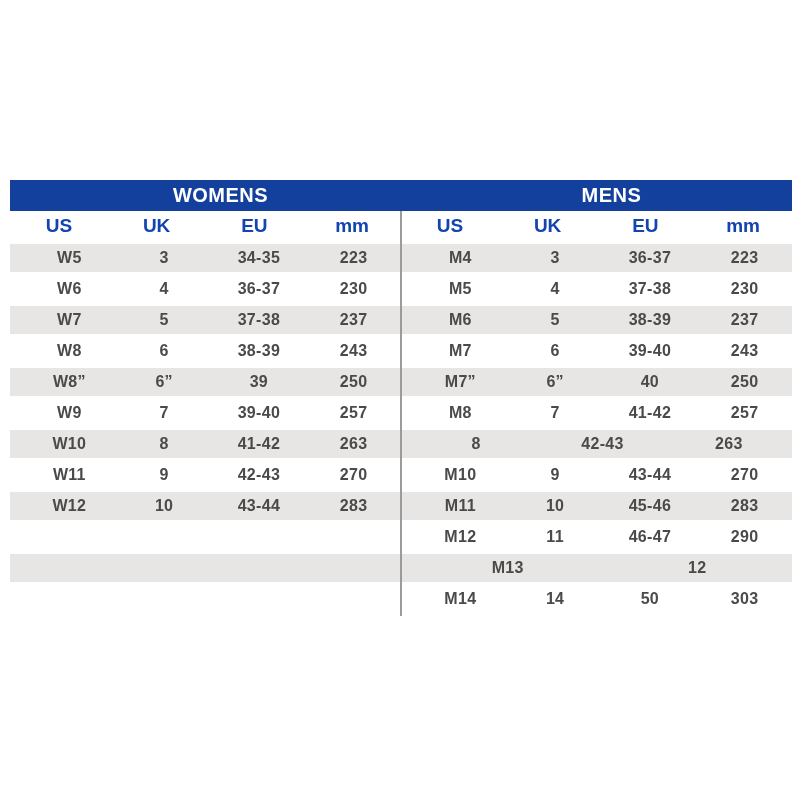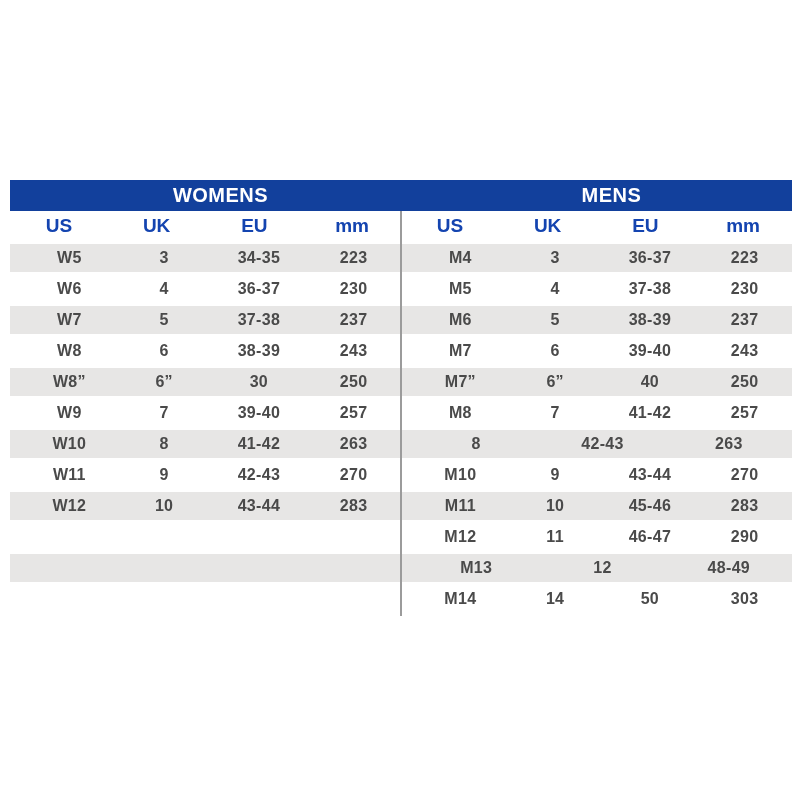--- a/index.html
+++ b/index.html
@@ -133,21 +133,21 @@
             </div>
             <div class="row">
               <div class="cell">W8</div>
               <div class="cell">6</div>
               <div class="cell">38-39</div>
               <div class="cell">243</div>
             </div>
             <div class="row striped">
               <div class="cell">W8”</div>
               <div class="cell">6”</div>
-              <div class="cell">30</div>
+              <div class="cell">39</div>
               <div class="cell">250</div>
             </div>
             <div class="row">
               <div class="cell">W9</div>
               <div class="cell">7</div>
               <div class="cell">39-40</div>
               <div class="cell">257</div>
             </div>
             <div class="row striped">
               <div class="cell">W10</div>
@@ -251,21 +251,20 @@
             </div>
             <div class="row">
               <div class="cell">M12</div>
               <div class="cell">11</div>
               <div class="cell">46-47</div>
               <div class="cell">290</div>
             </div>
             <div class="row striped">
               <div class="cell">M13</div>
               <div class="cell">12</div>
-              <div class="cell">48-49</div>
             </div>
             <div class="row">
               <div class="cell">M14</div>
               <div class="cell">14</div>
               <div class="cell">50</div>
               <div class="cell">303</div>
             </div>
           </div>
       </div>
 

